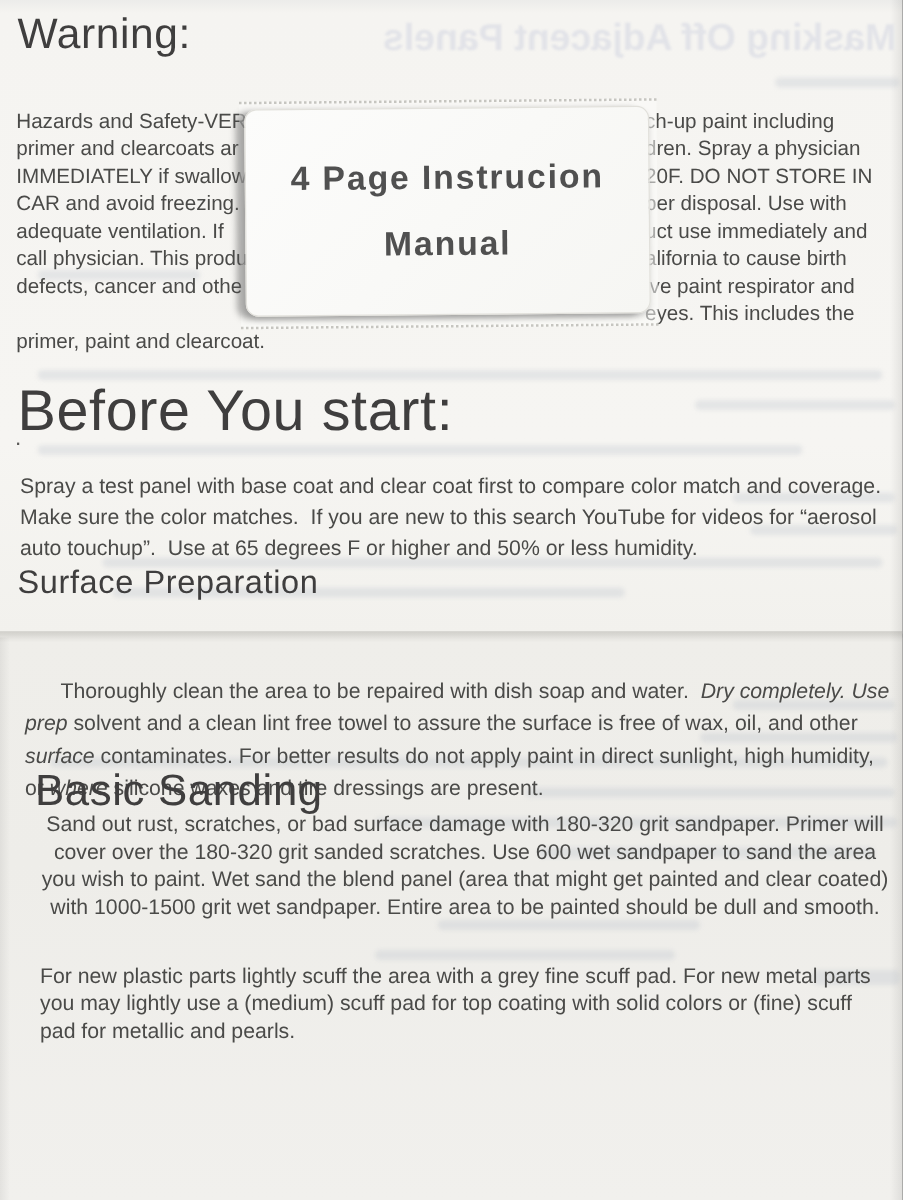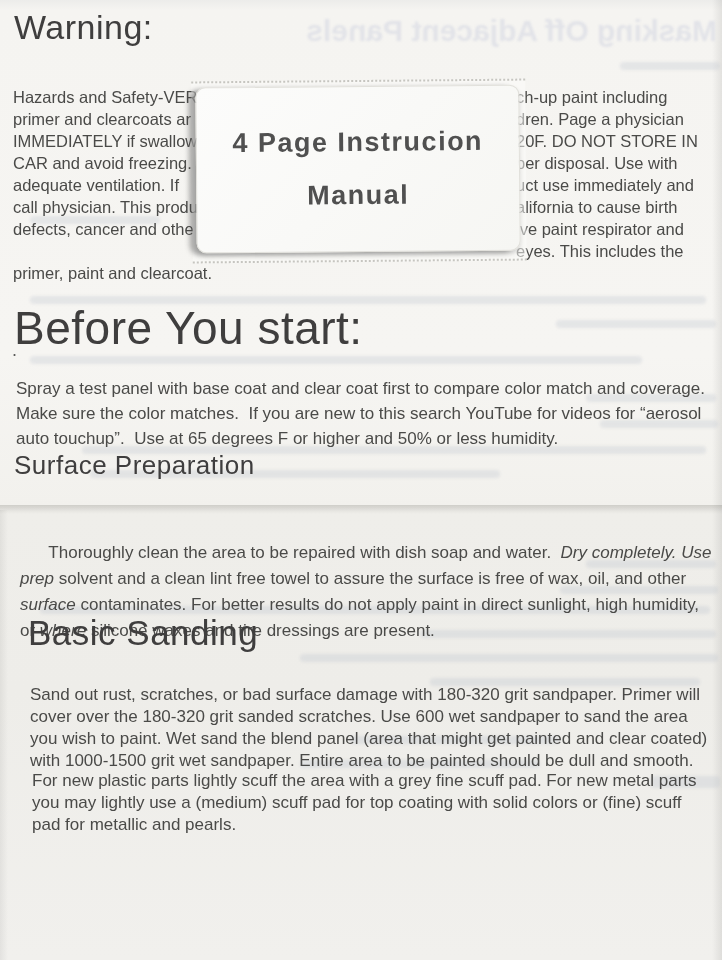--- a/index.html
+++ b/index.html
@@ -36,21 +36,21 @@
   .h-surface{left:14px;top:450px;font-size:26px;}
   .h-sanding{left:28px;top:613px;font-size:35px;}
 
   .warn-lines{position:absolute;left:13px;top:86px;width:700px;font-size:16.5px;}
   .warn-line{position:relative;height:22px;line-height:22px;white-space:nowrap;}
   .warn-right{position:absolute;left:503px;top:0;}
 
   .para{position:absolute;font-size:17px;white-space:pre-wrap;}
   .p-before{left:16px;top:376px;width:702px;line-height:25px;}
   .p-surface{left:20px;top:514px;width:692px;line-height:26px;}
-  .p-sand1{left:30px;top:684px;width:684px;line-height:22px;}
+  .p-sand1{left:30px;top:649px;width:684px;line-height:22px;text-align:center;}
   .p-sand2{left:32px;top:770px;width:680px;line-height:22px;}
   .it{font-style:italic;}
   .stray{position:absolute;left:12px;top:340px;font-size:18px;color:#5a5a58;}
 
   
   .liner{position:absolute;left:192px;top:80px;width:334px;height:178px;z-index:3;
     background:rgba(252,252,250,.55);
     border-top:2px dotted #c6c5c0;border-bottom:2px dotted #c6c5c0;
     transform:rotate(-.5deg);}
   .label{position:absolute;left:196px;top:86px;width:322px;height:164px;z-index:4;
@@ -98,21 +98,21 @@
 
     <h1 class="h-warning">Warning:</h1>
 
     <div class="warn-lines">
       <div class="warn-line">
         <span>Hazards and Safety-VERY</span>
         <span class="warn-right">ch-up paint including</span>
       </div>
       <div class="warn-line">
         <span>primer and clearcoats ar</span>
-        <span class="warn-right">dren. Page a physician</span>
+        <span class="warn-right">dren. Spray a physician</span>
       </div>
       <div class="warn-line">
         <span>IMMEDIATELY if swallow</span>
         <span class="warn-right">20F. DO NOT STORE IN</span>
       </div>
       <div class="warn-line">
         <span>CAR and avoid freezing.</span>
         <span class="warn-right">per disposal. Use with</span>
       </div>
       <div class="warn-line">

